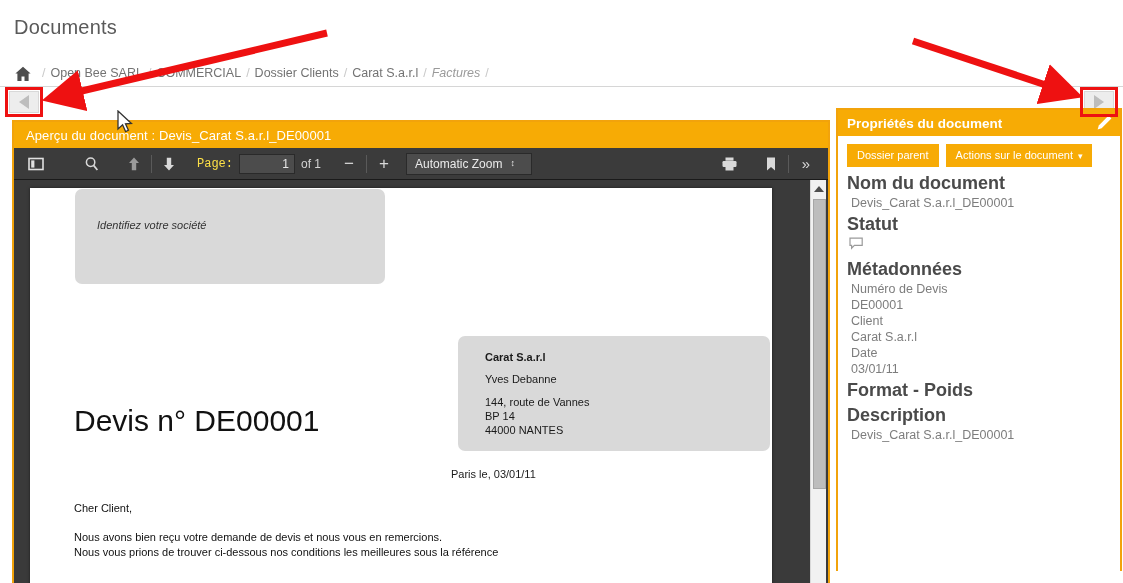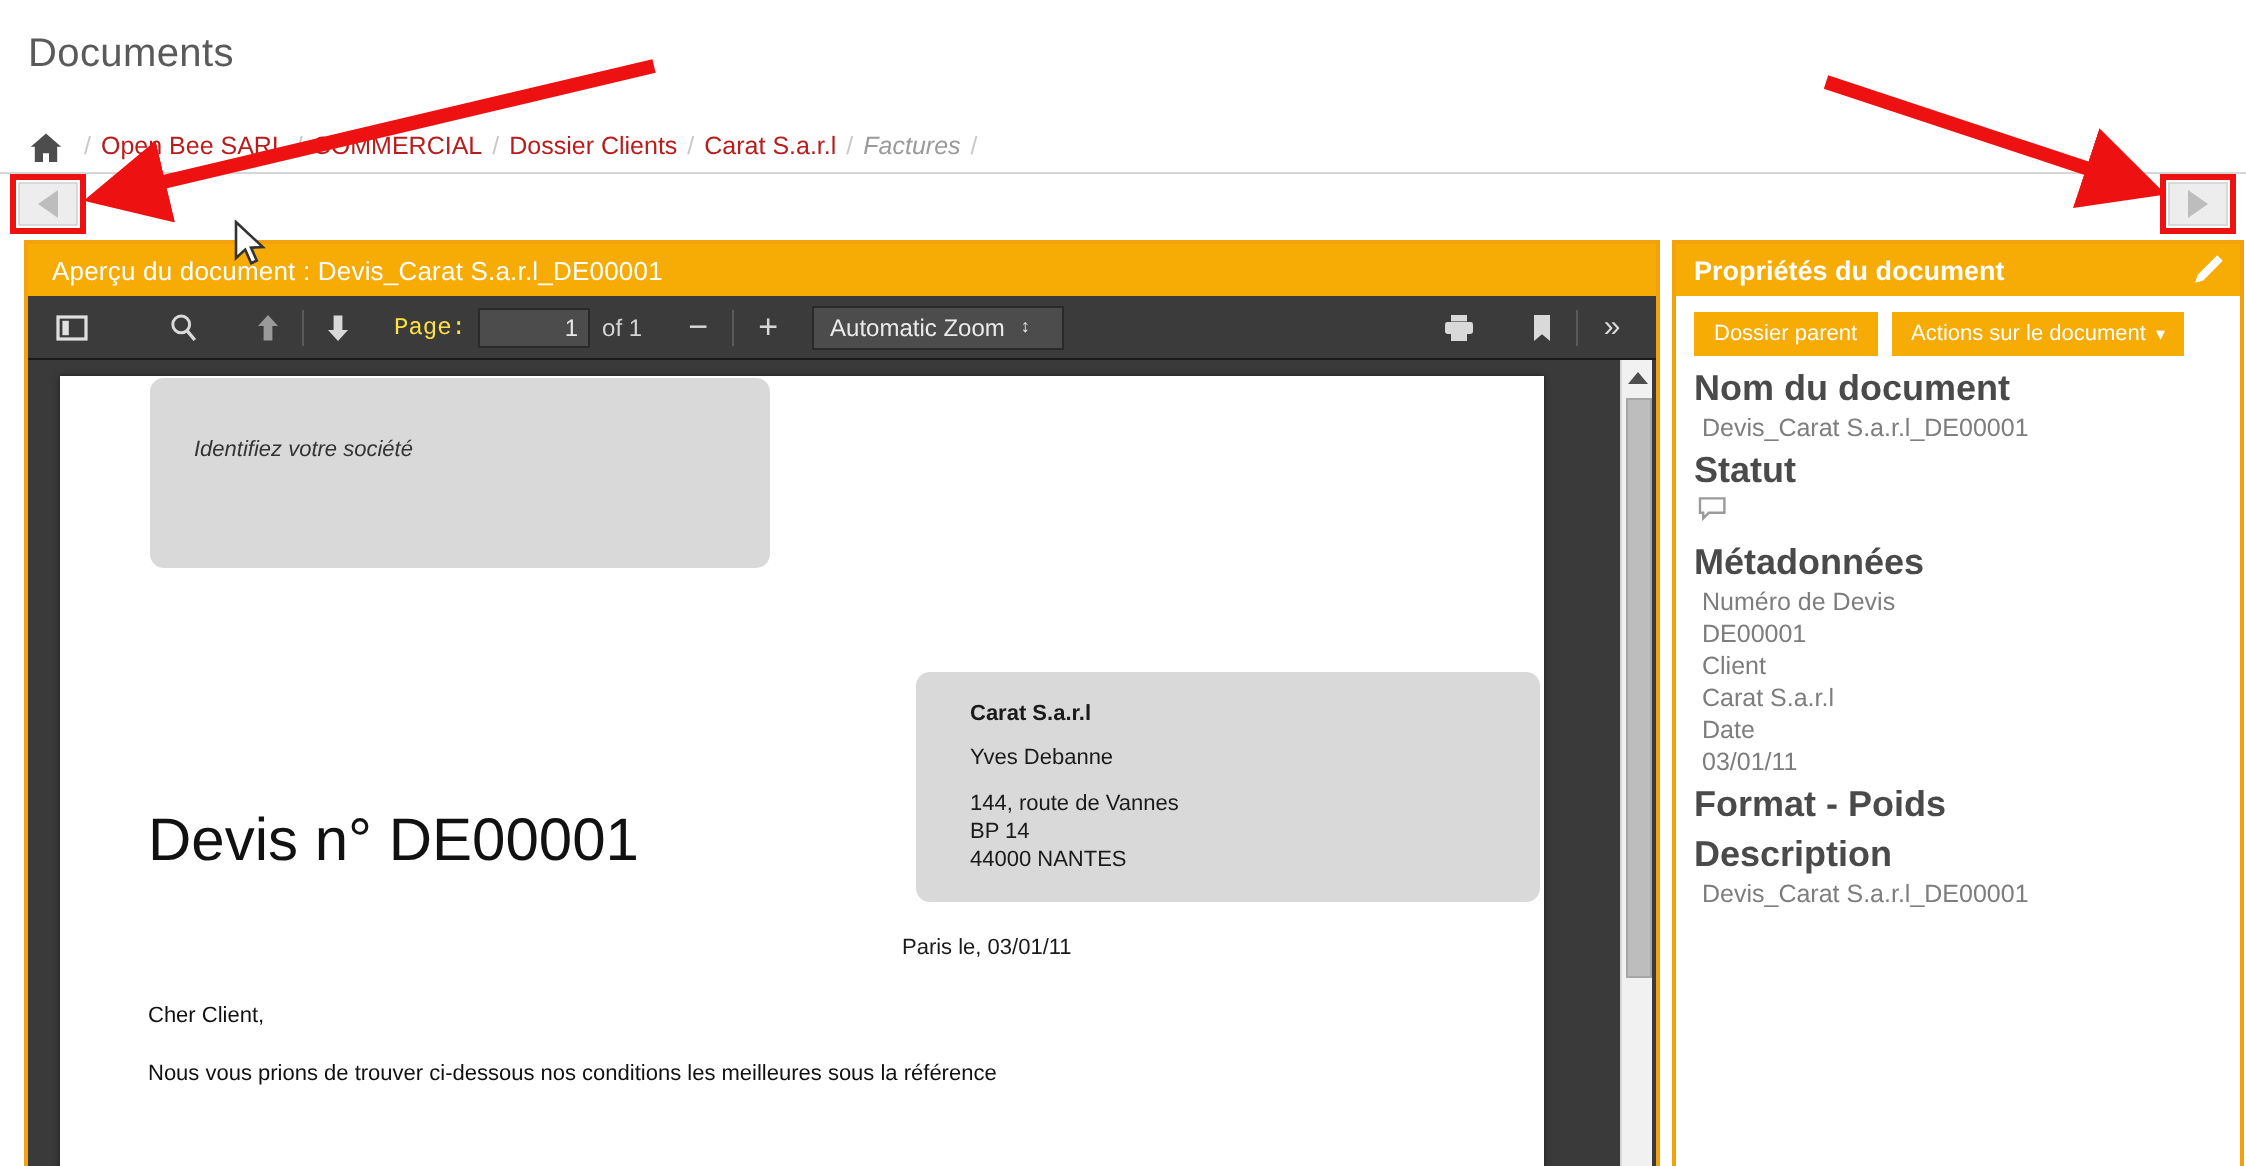--- a/index.html
+++ b/index.html
@@ -20,21 +20,21 @@
   }
 
   
   .breadcrumb {
     position: absolute; left: 14px; top: 63px;
     height: 20px; display: flex; align-items: center;
     font-size: 12.5px; color: #b9b9b9;
   }
   .bc-home { width: 18px; height: 18px; display:inline-block; margin-right:5px; position:relative; top:1px;}
   .bc-sep { color: #c9c9c9; margin: 0 5px; }
-  .bc-link { color: #b91c1c; text-decoration: none; }
+  .bc-link { color: #737373; text-decoration: none; }
   .bc-link.last { color:#9a9a9a;font-style:italic; }
 
   .hr-line {
     position: absolute; left: 0px; top: 86px; width: 1123px;
     border-top: 1px solid #d6d6d6;
   }
 
   
   .nav-btn {
     position: absolute; top: 91px; width: 30px; height: 22px;
@@ -157,21 +157,21 @@
     width:0;height:0;border-left:5px solid transparent;border-right:5px solid transparent;
     border-bottom:6px solid #4d4d4d; display:block;
   }
   .vscroll-thumb {
     position:absolute; left:2px; top:19px; width:13px; height:290px;
     background:#bdbdbd; border:1px solid #a6a6a6;
   }
 
   
   .props-panel {
-    position:absolute; left:836px; top:120px; width:286px; height:463px;
+    position:absolute; left:836px; top:108px; width:286px; height:463px;
     border:2px solid #f2a30b; border-bottom:none; background:#fff;
   }
   .props-header {
     height:26px; background:#f7ab05; color:#fff; font-size:13.5px; font-weight:bold;
     display:flex; align-items:center; padding-left:9px; position:relative;
   }
   .pencil-btn {
     position:absolute; right:6px; top:3px; width:20px; height:20px;
     display:flex;align-items:center;justify-content:center; cursor:pointer;
   }
@@ -316,20 +316,21 @@
               <div>44000 NANTES</div>
             </div>
           </div>
 
           <div class="doc-title">Devis n° DE00001</div>
           <div class="doc-place">Paris le,  03/01/11</div>
 
           <div class="doc-body">
             <div>Cher Client,</div>
             <div class="spacer"></div>
+            <div>Nous avons bien reçu votre demande de devis et nous vous en remercions.</div>
             <div>Nous vous prions de trouver ci-dessous nos conditions les meilleures sous la référence</div>
           </div>
         </div>
 
         <div class="vscroll">
           <div class="vscroll-up">
               <i></i>
             </div>
           <div class="vscroll-thumb"></div>
         </div>

